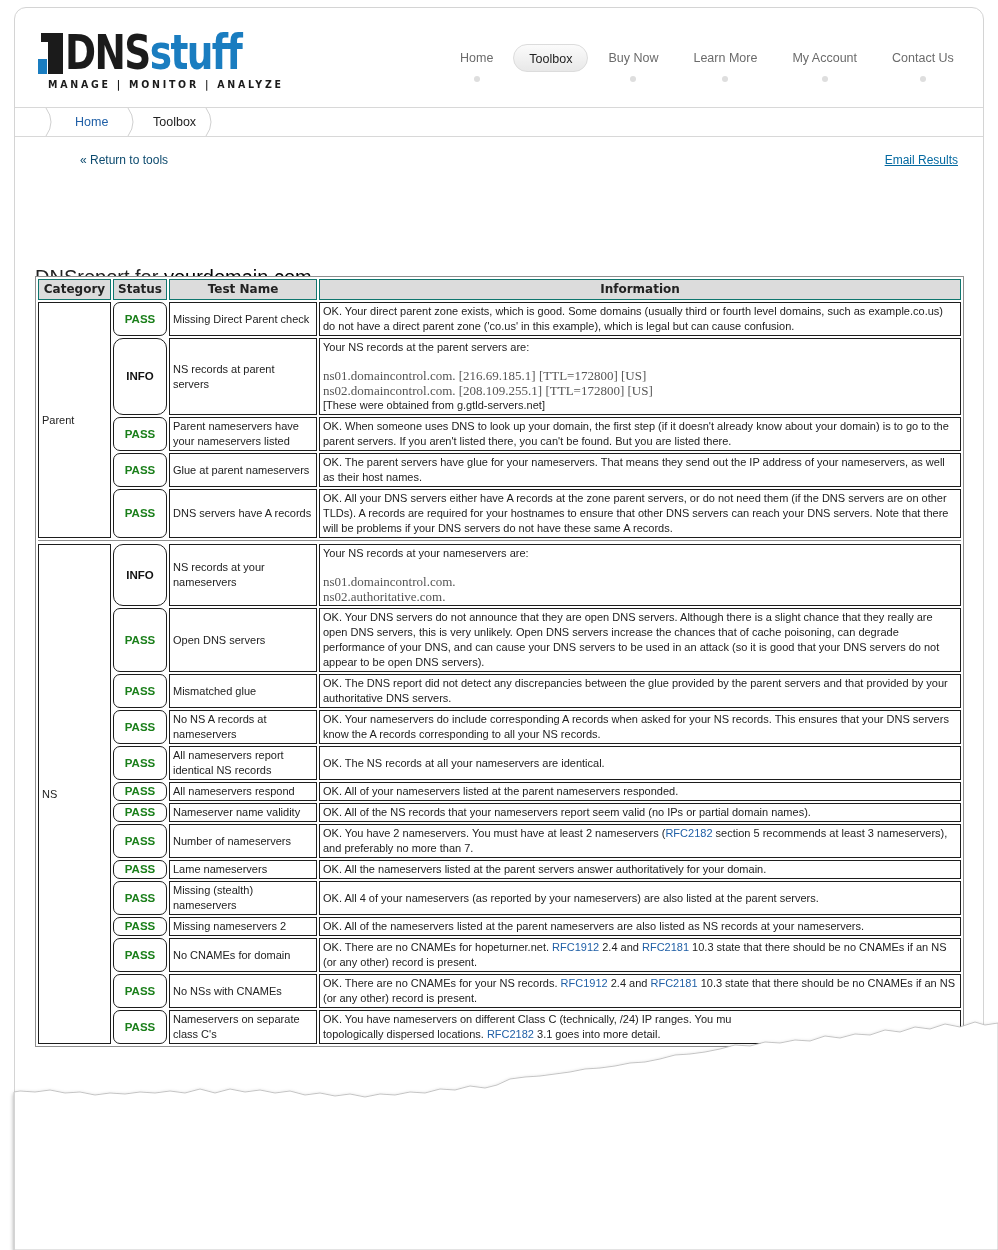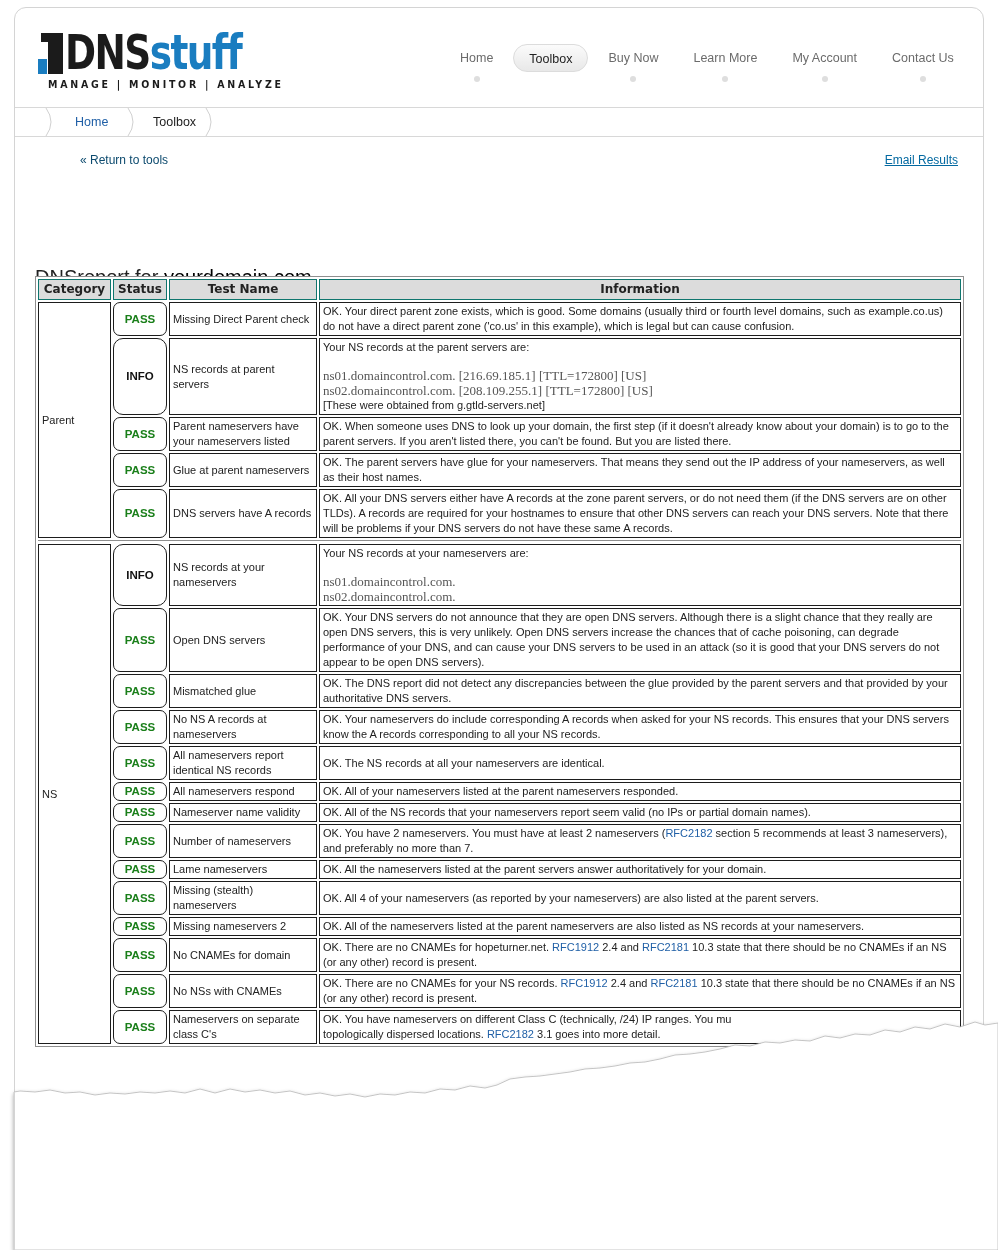--- a/index.html
+++ b/index.html
@@ -160,21 +160,21 @@
           <td colspan="4" style="border-top: 1px solid rgb(142, 142, 142);"></td>
         </tr>
         <tr>
           <td class="cat" rowspan="14">NS</td>
           <td class="status info">INFO</td>
           <td class="tname">NS records at your nameservers</td>
           <td class="info">
             <div>Your NS records at your nameservers are:</div>
             <div style="height: 14px;"></div>
             <div class="mono">ns01.domaincontrol.com.</div>
-            <div class="mono">ns02.domaincontrol.com.</div>
+            <div class="mono">ns02.authoritative.com.</div>
           </td>
         </tr>
         <tr>
           <td class="status pass">PASS</td>
           <td class="tname">Open DNS servers</td>
           <td class="info"><span>OK. Your DNS servers do not announce that they are open DNS servers. Although there is a slight chance that they really are open DNS servers, this is very unlikely. Open DNS servers increase the chances that of cache poisoning, can degrade performance of your DNS, and can cause your DNS servers to be used in an attack (so it is good that your DNS servers do not appear to be open DNS servers).</span></td>
         </tr>
         <tr>
           <td class="status pass">PASS</td>
           <td class="tname">Mismatched glue</td>

